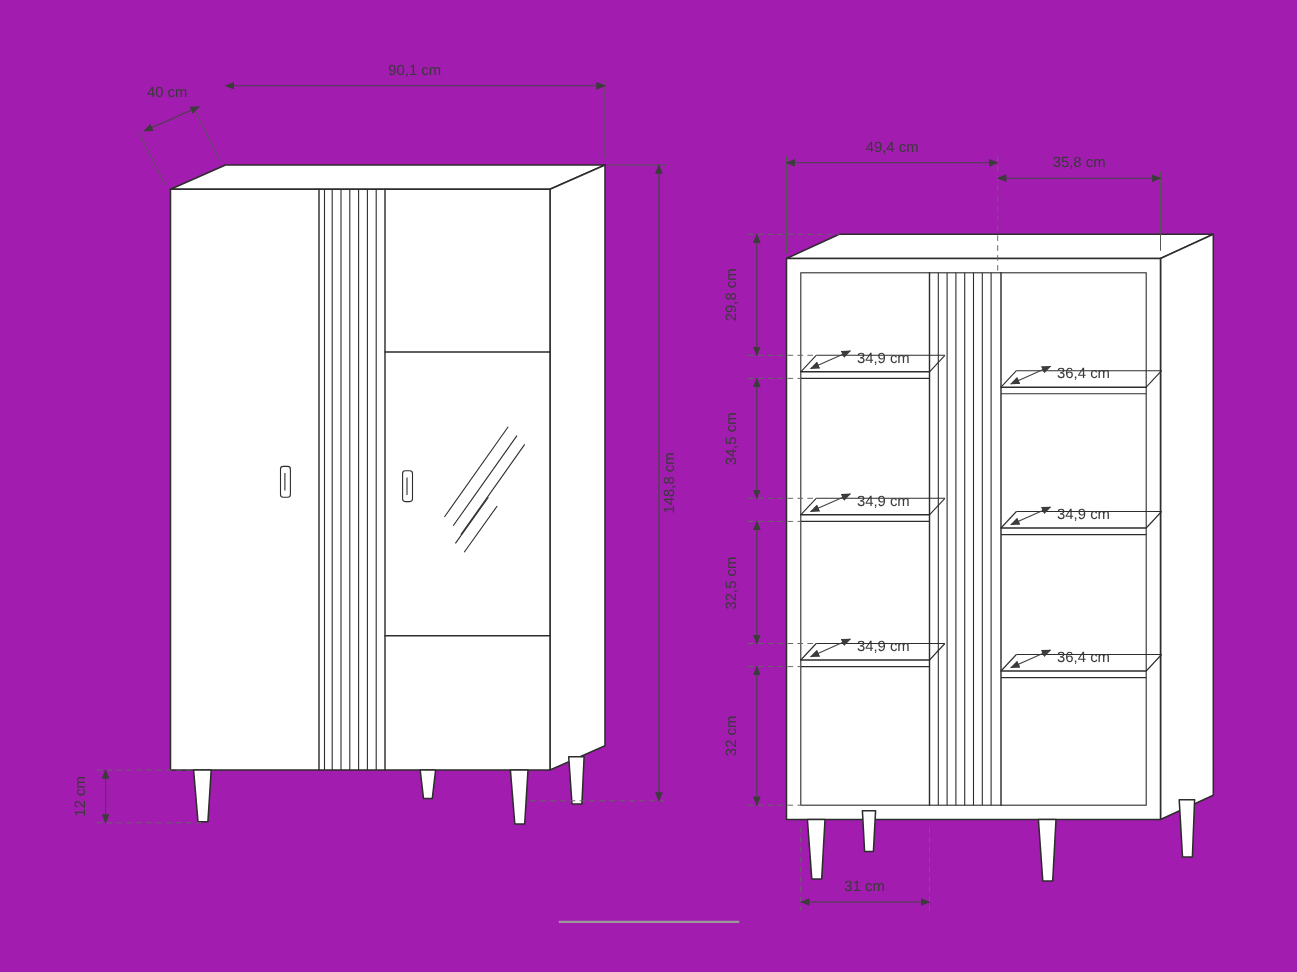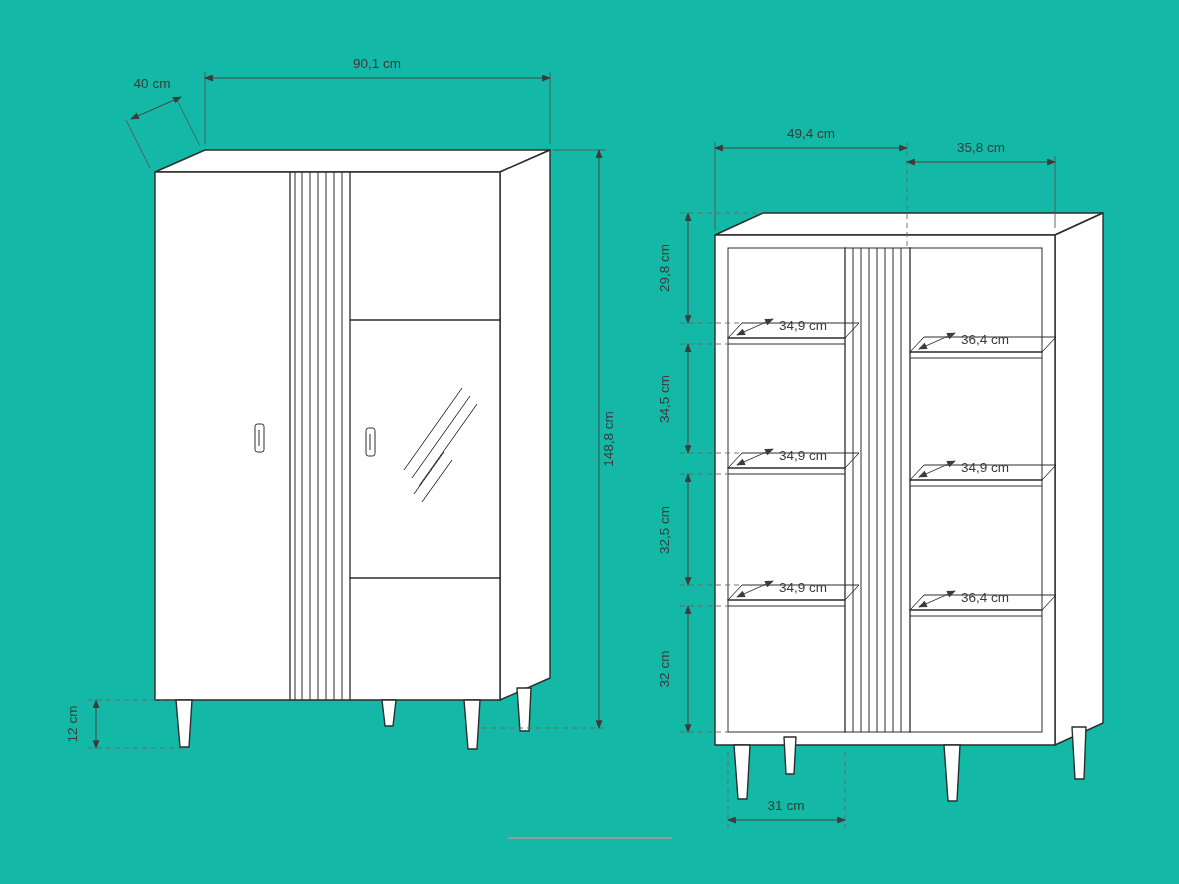--- a/index.html
+++ b/index.html
@@ -1,16 +1,16 @@
 <!DOCTYPE html>
 <html><head>
 <meta charset="utf-8">
 <style>
   html,body{margin:0;padding:0;background:#ffffff;}
-  .stage{position:relative;width:1179px;height:884px;background:#14b8a6;overflow:hidden;
+  .stage{position:relative;width:1179px;height:884px;background:#a21caf;overflow:hidden;
          font-family:"Liberation Sans",sans-serif;}
   svg{position:absolute;inset:0;}
   .face{fill:#ffffff;stroke:#2d2d2d;stroke-width:1.4;stroke-linejoin:round;}
   .ln{stroke:#2d2d2d;stroke-width:1.3;fill:none;stroke-linejoin:round;stroke-linecap:round;}
   .thin{stroke:#2d2d2d;stroke-width:1;fill:none;}
   .dim{stroke:#444444;stroke-width:1;fill:none;}
   .ext{stroke:#555555;stroke-width:0.9;fill:none;}
   .dash{stroke:#666666;stroke-width:0.9;fill:none;stroke-dasharray:5 4;}
   text{font-family:"Liberation Sans",sans-serif;font-size:13.5px;fill:#3a3a3a;}
   .mid{text-anchor:middle;}

